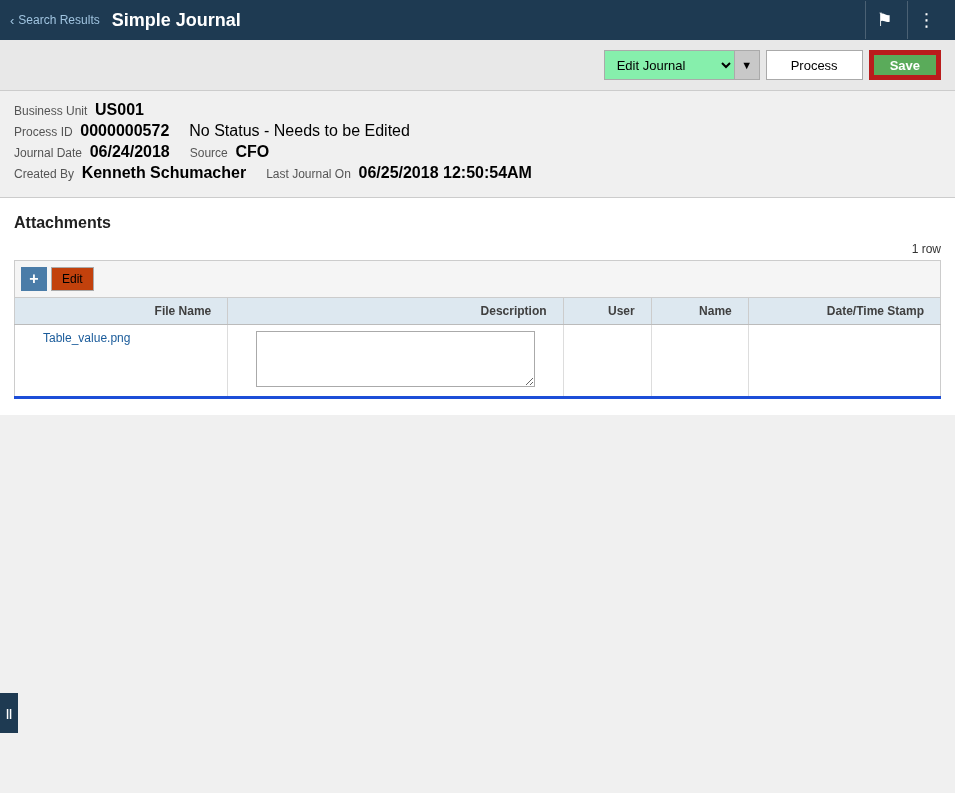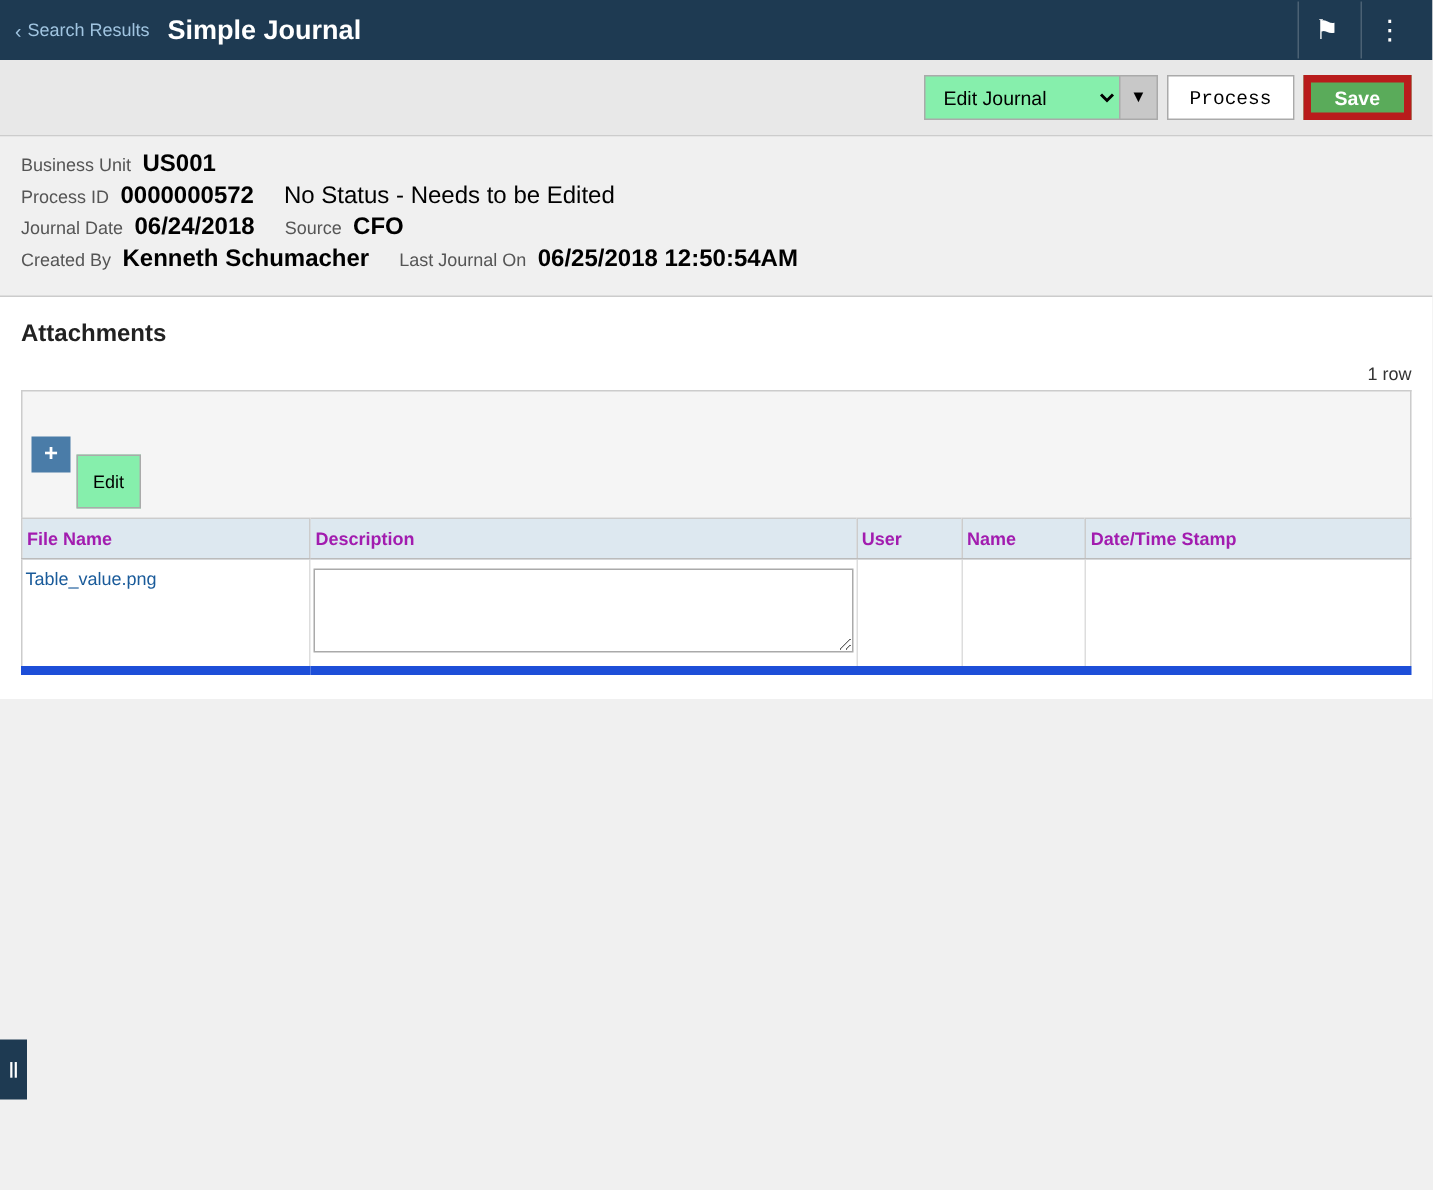--- a/index.html
+++ b/index.html
@@ -80,26 +80,25 @@
       background: #c8c8c8;
       border: 1px solid #aaa;
       display: flex;
       align-items: center;
       justify-content: center;
       cursor: pointer;
       font-size: 11px;
     }
     .btn-process {
       height: 30px;
-      padding: 0 14px;
+      padding: 0 24px;
       background: white;
       border: 1px solid #aaa;
       font-size: 13px;
       cursor: pointer;
-      font-family: Liberation Mono, monospace;
     }
     .btn-save {
       height: 30px;
       padding: 0 16px;
       background: #5aab5a;
       border: 5px solid #b91c1c;
       color: white;
       font-size: 13px;
       font-weight: bold;
       cursor: pointer;
@@ -172,48 +171,47 @@
       border: none;
       color: white;
       font-size: 16px;
       font-weight: bold;
       cursor: pointer;
       display: flex;
       align-items: center;
       justify-content: center;
     }
     .btn-edit {
-      height: 36px;
+      height: 24px;
       padding: 0 10px;
-      background: #86efac;
-      border: 1px solid #aaa;
-      font-size: 12px;
-      cursor: pointer;
-      margin-top: 36px;
+      background: #c2410c;
+      border: 1px solid #aaa;
+      font-size: 12px;
+      cursor: pointer;
     }
 
     .attachments-table {
       width: 100%;
       border-collapse: collapse;
       border: 1px solid #ccc;
     }
     .attachments-table th {
       background: #dde8f0;
-      text-align: left;
-      padding: 6px 3px;
+      text-align: right;
+      padding: 6px 16px;
       font-size: 12px;
       font-weight: bold;
       border-bottom: 1px solid #bbb;
       border-right: 1px solid #ccc;
-      color: #a21caf;
+      color: #404040;
     }
     .attachments-table th:last-child { border-right: none; }
     .attachments-table td {
-      padding: 6px 2px;
-      border-bottom: 6px solid #1d4ed8;
+      padding: 6px 28px;
+      border-bottom: 3px solid #1d4ed8;
       border-right: 1px solid #ddd;
       font-size: 12px;
       vertical-align: top;
     }
     .attachments-table td:last-child { border-right: none; }
     .file-link {
       color: #1a5b9a;
       text-decoration: none;
       cursor: pointer;
     }

